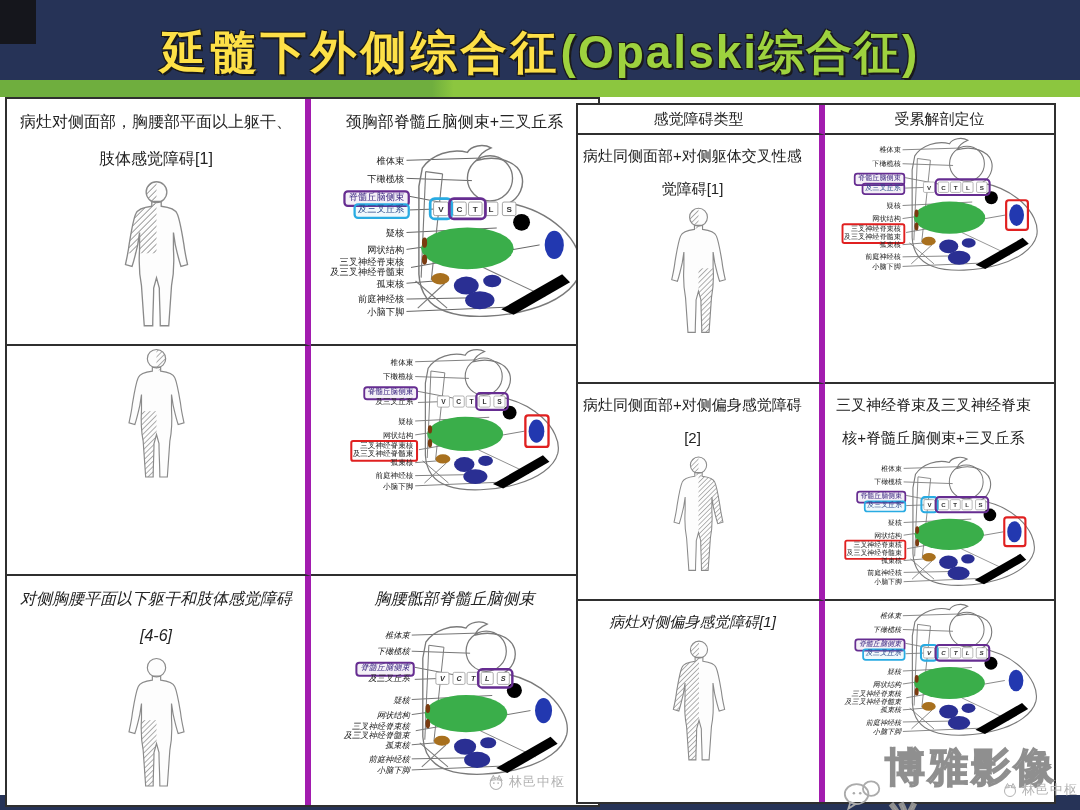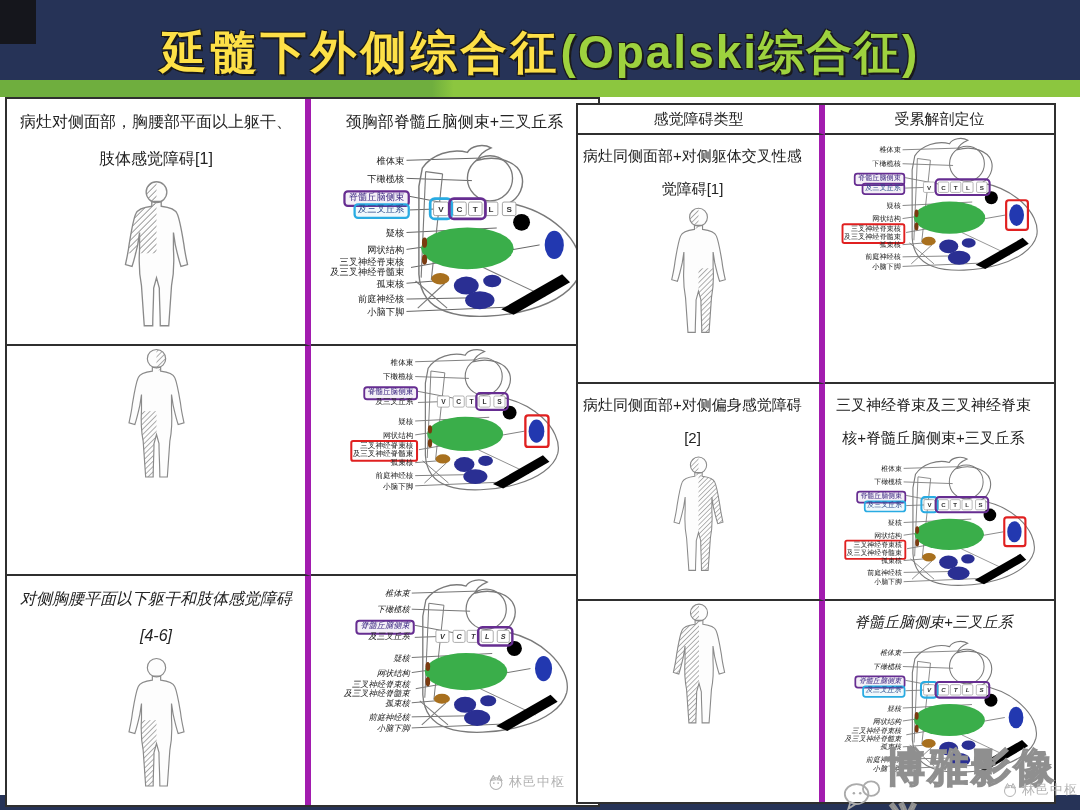--- a/index.html
+++ b/index.html
@@ -233,20 +233,21 @@
             <path d="M40,25 L40,30 C32,31 25,33 23,38 C20,45 18,58 16,70 C15,79 13,87 12,92 L19,94 C21,88 23,80 25,71 L27,58 L27,76 C26,92 27,104 29,114 C30,129 31,144 32,157 L41,157 C41,144 42,129 42,117 L45,106 L48,117 C48,129 49,144 49,157 L58,157 C59,144 60,129 61,114 C63,104 64,92 63,76 L63,58 L65,71 C67,80 69,88 71,94 L78,92 C77,87 75,79 74,70 C72,58 70,45 67,38 C65,33 58,31 50,30 L50,25 Z" fill="#fdfdfd" stroke="none"></path>
             <g clip-path="url(#cc3)">
               <rect x="24" y="78" width="21" height="82" fill="url(#hh3)"></rect>
             </g>
             <circle cx="45" cy="15" r="11" fill="none" stroke="#8a8a8a" stroke-width="1.4"></circle>
             <path d="M40,25 L40,30 C32,31 25,33 23,38 C20,45 18,58 16,70 C15,79 13,87 12,92 L19,94 C21,88 23,80 25,71 L27,58 L27,76 C26,92 27,104 29,114 C30,129 31,144 32,157 L41,157 C41,144 42,129 42,117 L45,106 L48,117 C48,129 49,144 49,157 L58,157 C59,144 60,129 61,114 C63,104 64,92 63,76 L63,58 L65,71 C67,80 69,88 71,94 L78,92 C77,87 75,79 74,70 C72,58 70,45 67,38 C65,33 58,31 50,30 L50,25 Z" fill="none" stroke="#8a8a8a" stroke-width="1.4"></path>
           </svg>
         </div>
     </div>
     <div class="cell last-col last-row">
+      <div class="cell-text">胸腰骶部脊髓丘脑侧束</div>
       <div class="figwrap">
           <svg viewBox="0 0 250 162" width="252" height="163">
             <line x1="82" y1="17" x2="148" y2="15" stroke="#555" stroke-width="0.8"></line>
             <line x1="82" y1="33" x2="140" y2="35" stroke="#555" stroke-width="0.8"></line>
             <line x1="85" y1="49" x2="127" y2="57" stroke="#555" stroke-width="0.8"></line>
             <line x1="85" y1="61" x2="113" y2="60" stroke="#555" stroke-width="0.8"></line>
             <line x1="82" y1="81" x2="162" y2="77" stroke="#555" stroke-width="0.8"></line>
             <line x1="82" y1="96" x2="103" y2="93" stroke="#555" stroke-width="0.8"></line>
             <line x1="86" y1="112" x2="200" y2="92" stroke="#555" stroke-width="0.8"></line>
             <line x1="82" y1="126" x2="119" y2="123" stroke="#555" stroke-width="0.8"></line>
@@ -468,20 +469,21 @@
             <text x="80" y="110" text-anchor="end" font-size="8.2" fill="#222">三叉神经脊束核</text>
             <text x="80" y="119" text-anchor="end" font-size="8.2" fill="#222">及三叉神经脊髓束</text>
             <text x="80" y="129" text-anchor="end" font-size="8.2" fill="#222">孤束核</text>
             <text x="80" y="143" text-anchor="end" font-size="8.2" fill="#222">前庭神经核</text>
             <text x="80" y="154" text-anchor="end" font-size="8.2" fill="#222">小脑下脚</text>
           </svg>
         </div>
     </div>
 
     <div class="cell last-row">
+      <div class="cell-text sm">病灶对侧偏身感觉障碍[1]</div>
       <div class="figwrap">
           <svg viewBox="0 0 90 170" width="70" height="132">
             <defs>
               <pattern id="hh6" width="4.5" height="4.5" patternUnits="userSpaceOnUse" patternTransform="rotate(45)">
                 <line x1="0" y1="0" x2="0" y2="4.5" stroke="#666" stroke-width="1.3"></line>
               </pattern>
               <clipPath id="cc6">
                 <circle cx="45" cy="15" r="11"></circle>
                 <path d="M40,25 L40,30 C32,31 25,33 23,38 C20,45 18,58 16,70 C15,79 13,87 12,92 L19,94 C21,88 23,80 25,71 L27,58 L27,76 C26,92 27,104 29,114 C30,129 31,144 32,157 L41,157 C41,144 42,129 42,117 L45,106 L48,117 C48,129 49,144 49,157 L58,157 C59,144 60,129 61,114 C63,104 64,92 63,76 L63,58 L65,71 C67,80 69,88 71,94 L78,92 C77,87 75,79 74,70 C72,58 70,45 67,38 C65,33 58,31 50,30 L50,25 Z"></path>
               </clipPath>
@@ -491,21 +493,20 @@
             <g clip-path="url(#cc6)">
               <rect x="33" y="2" width="12" height="27" fill="url(#hh6)"></rect>
               <rect x="10" y="28" width="35" height="132" fill="url(#hh6)"></rect>
             </g>
             <circle cx="45" cy="15" r="11" fill="none" stroke="#8a8a8a" stroke-width="1.4"></circle>
             <path d="M40,25 L40,30 C32,31 25,33 23,38 C20,45 18,58 16,70 C15,79 13,87 12,92 L19,94 C21,88 23,80 25,71 L27,58 L27,76 C26,92 27,104 29,114 C30,129 31,144 32,157 L41,157 C41,144 42,129 42,117 L45,106 L48,117 C48,129 49,144 49,157 L58,157 C59,144 60,129 61,114 C63,104 64,92 63,76 L63,58 L65,71 C67,80 69,88 71,94 L78,92 C77,87 75,79 74,70 C72,58 70,45 67,38 C65,33 58,31 50,30 L50,25 Z" fill="none" stroke="#8a8a8a" stroke-width="1.4"></path>
           </svg>
         </div>
     </div>
     <div class="cell last-col last-row">
-      <div class="cell-text sm">脊髓丘脑侧束+三叉丘系</div>
       <div class="figwrap">
           <svg viewBox="0 0 250 162" width="216" height="140">
             <line x1="82" y1="17" x2="148" y2="15" stroke="#555" stroke-width="0.8"></line>
             <line x1="82" y1="33" x2="140" y2="35" stroke="#555" stroke-width="0.8"></line>
             <line x1="85" y1="49" x2="127" y2="57" stroke="#555" stroke-width="0.8"></line>
             <line x1="85" y1="61" x2="113" y2="60" stroke="#555" stroke-width="0.8"></line>
             <line x1="82" y1="81" x2="162" y2="77" stroke="#555" stroke-width="0.8"></line>
             <line x1="82" y1="96" x2="103" y2="93" stroke="#555" stroke-width="0.8"></line>
             <line x1="86" y1="112" x2="200" y2="92" stroke="#555" stroke-width="0.8"></line>
             <line x1="82" y1="126" x2="119" y2="123" stroke="#555" stroke-width="0.8"></line>

